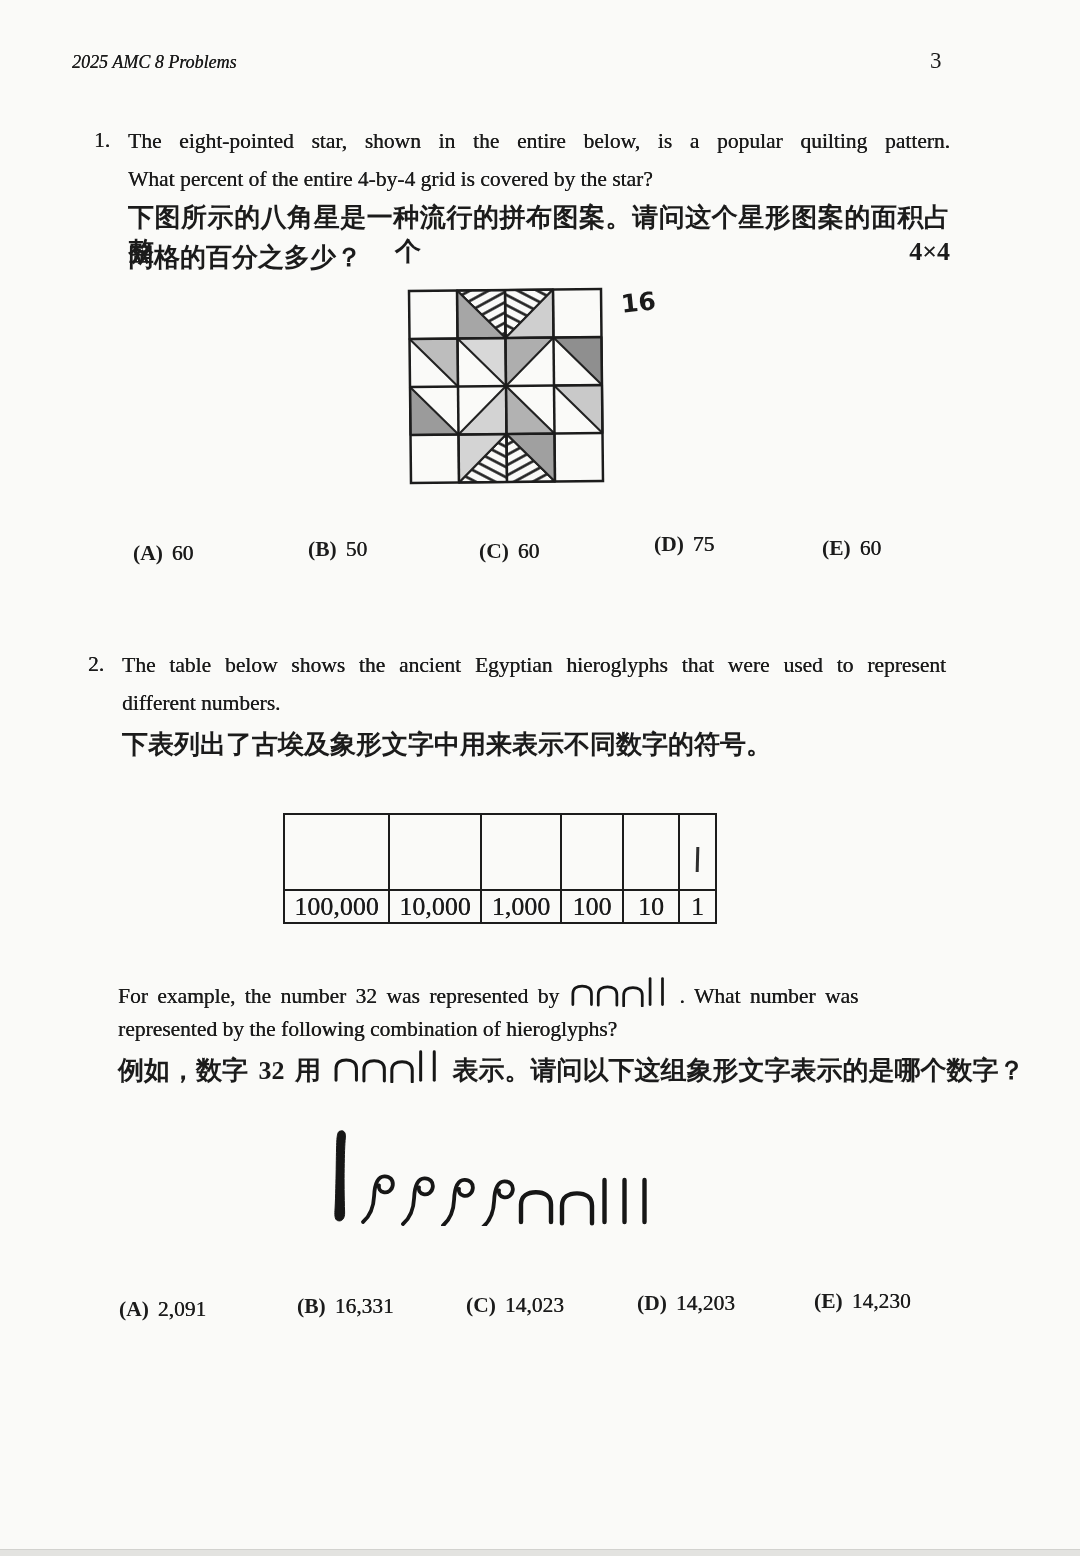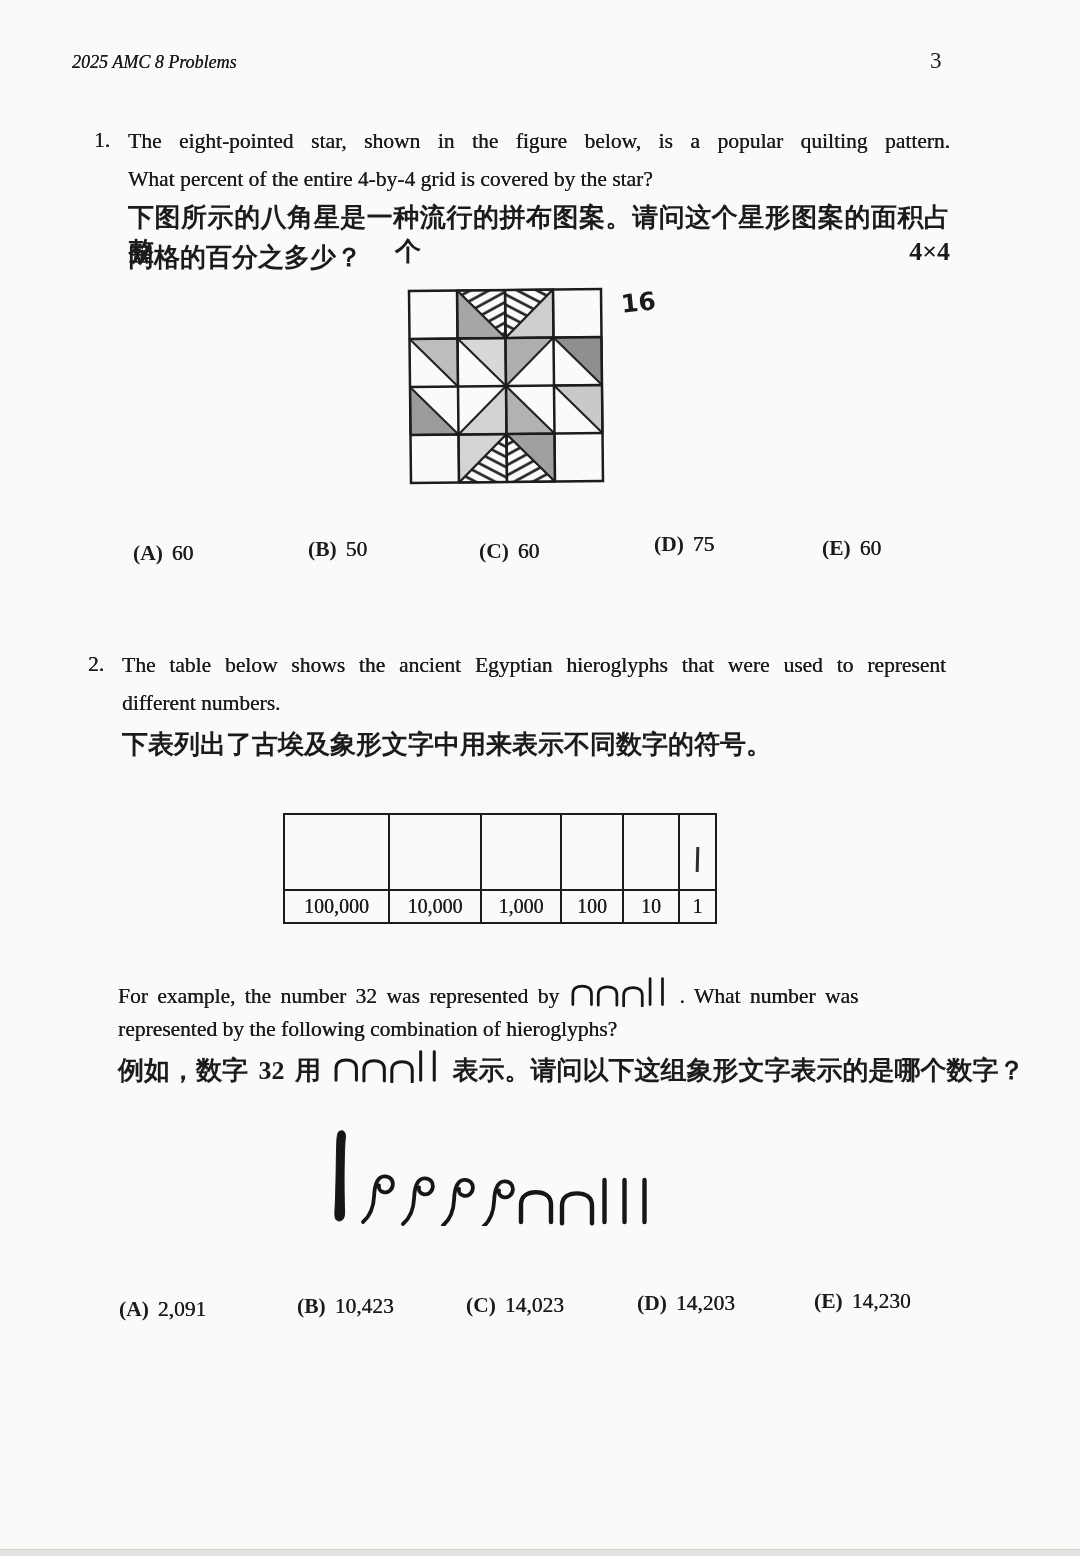--- a/index.html
+++ b/index.html
@@ -23,34 +23,34 @@
   .ex-line{white-space:nowrap;word-spacing:4px;}
   .htable{
     display:grid;
     grid-template-columns:105px 92px 80px 62px 56px 35px;
     grid-template-rows:76px 31px;
     border:2.6px solid #1c1c1c;
   }
   .htable .cell{border-right:2.3px solid #1c1c1c;border-bottom:0;box-sizing:border-box;}
   .htable .cell:nth-child(6n){border-right:0;}
   .htable .hcell{border-bottom:2.3px solid #1c1c1c;display:flex;align-items:center;justify-content:center;}
-  .htable .vcell{display:flex;align-items:center;justify-content:center;font-size:20px;text-shadow:0.3px 0 0 currentColor;}
+  .htable .vcell{display:flex;align-items:center;justify-content:center;font-size:26px;text-shadow:0.3px 0 0 currentColor;}
   .one-stroke{width:2.6px;height:25px;background:#2e2e2e;transform:rotate(1.5deg);margin-top:14px;}
   .note16{font-size:25px;font-weight:600;font-family:"DejaVu Sans",sans-serif;transform:rotate(-6deg);}
   .bottom-edge{left:0;top:1549px;width:1080px;height:7px;background:#e3e3e0;border-top:1px solid #d2d2cf;}
   .star-wrap{transform:rotate(-0.6deg);}
 </style>
 </head>
 <body>
 
 <div class="abs header-title" style="left:72px;top:52px;">2025 AMC 8 Problems</div>
 <div class="abs page-number" style="left:930px;top:48px;">3</div>
 
 <div class="abs pnum" style="left:94px;top:128px;">1.</div>
-<div class="abs en jline" style="left:128px;top:128px;">The eight-pointed star, shown in the figure below, is a popular quilting pattern.</div>
+<div class="abs en jline" style="left:128px;top:128px;">The eight-pointed star, shown in the entire below, is a popular quilting pattern.</div>
 <div class="abs en" style="left:128px;top:166px;">What percent of the entire 4-by-4 grid is covered by the star?</div>
 <div class="abs zh jline" style="left:128px;top:201px;">下图所示的八角星是一种流行的拼布图案。请问这个星形图案的面积占整个 4×4</div>
 <div class="abs zh" style="left:128px;top:241px;">网格的百分之多少？</div>
 
 <div class="abs star-wrap" style="left:408px;top:288px;width:196px;height:196px;">
   <svg width="196" height="196" viewBox="0 0 196 196">
     <defs>
       <pattern id="hA" width="9" height="9" patternUnits="userSpaceOnUse" patternTransform="rotate(62)">
         <path d="M4.5,-1 L4.5,10" stroke="#1c1c1c" stroke-width="2.6"></path>
       </pattern>
@@ -150,18 +150,18 @@
       <path d="M5,48 C12,42 15.6,34 16.1,22 C16.5,12.5 19,2.6 26.3,2.3 C31.8,2 35.3,6 34.8,11 C34.2,16.2 29.6,19.3 25.4,18.2 C22.2,17.3 20.4,14.5 21,11.4" fill="none" stroke="#161616" stroke-width="3.8" stroke-linecap="round" transform="translate(112.0,51.5) scale(1)"></path>
       <path d="M5,48 C12,42 15.6,34 16.1,22 C16.5,12.5 19,2.6 26.3,2.3 C31.8,2 35.3,6 34.8,11 C34.2,16.2 29.6,19.3 25.4,18.2 C22.2,17.3 20.4,14.5 21,11.4" fill="none" stroke="#161616" stroke-width="3.8" stroke-linecap="round" transform="translate(152.0,53.0) scale(1)"></path>
       <path d="M3,32 L3,14.5 C3,6 9.5,2.2 18,2.2 C26.5,2.2 33,6 33,14.5 L33,32" fill="none" stroke="#161616" stroke-width="4.4" stroke-linecap="round" transform="translate(192.0,64.0) scale(1)"></path>
       <path d="M3,32 L3,14.5 C3,6 9.5,2.2 18,2.2 C26.5,2.2 33,6 33,14.5 L33,32" fill="none" stroke="#161616" stroke-width="4.4" stroke-linecap="round" transform="translate(233.0,65.2) scale(1)"></path>
       <path d="M4.5,0 L4.5,42" fill="none" stroke="#161616" stroke-width="4.4" stroke-linecap="round" transform="translate(274.0,54.0) scale(1)"></path>
       <path d="M4.5,0 L4.5,42" fill="none" stroke="#161616" stroke-width="4.4" stroke-linecap="round" transform="translate(294.0,54.0) scale(1)"></path>
       <path d="M4.5,0 L4.5,42" fill="none" stroke="#161616" stroke-width="4.4" stroke-linecap="round" transform="translate(314.0,54.0) scale(1)"></path>
     </svg></div>
 
 <span class="abs choice" style="left:119px;top:1297px;"><b>(A)</b><span class="cval">2,091</span></span>
-<span class="abs choice" style="left:297px;top:1294px;"><b>(B)</b><span class="cval">10,423</span></span>
+<span class="abs choice" style="left:297px;top:1294px;"><b>(B)</b><span class="cval">16,331</span></span>
 <span class="abs choice" style="left:466px;top:1293px;"><b>(C)</b><span class="cval">14,023</span></span>
 <span class="abs choice" style="left:637px;top:1291px;"><b>(D)</b><span class="cval">14,203</span></span>
 <span class="abs choice" style="left:814px;top:1289px;"><b>(E)</b><span class="cval">14,230</span></span>
 
 <div class="abs bottom-edge"></div>
 
 </body></html>

